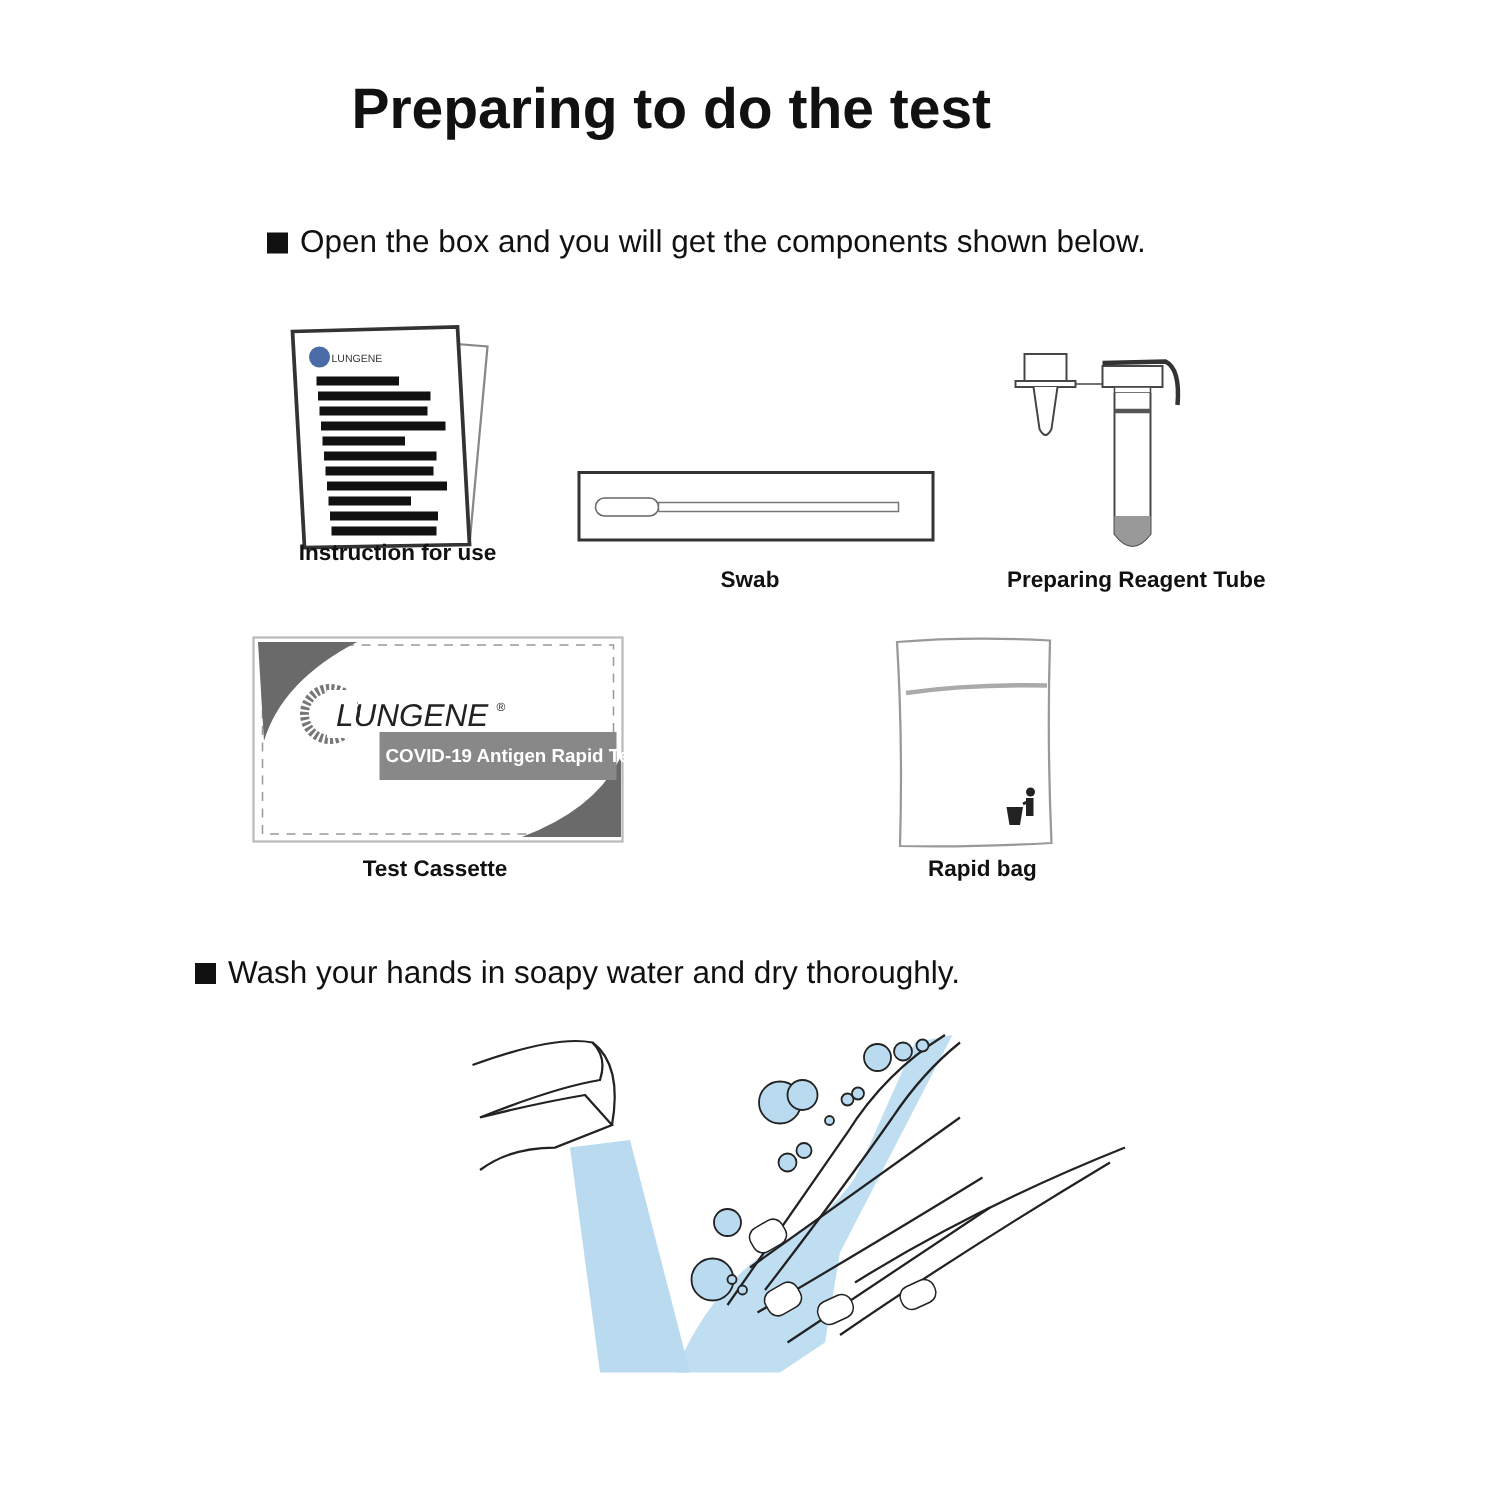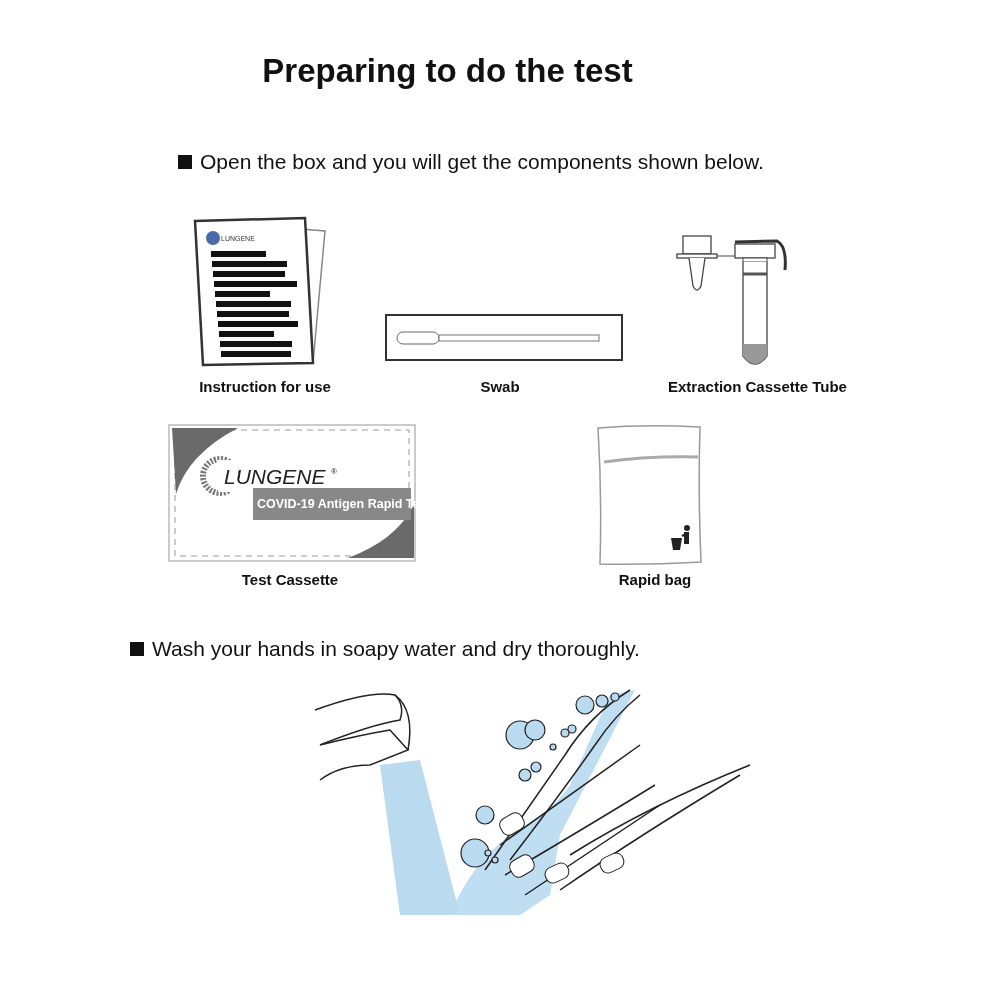--- a/index.html
+++ b/index.html
@@ -1,18 +1,18 @@
 <!DOCTYPE html>
 <html><head>
 <meta charset="utf-8">
 <style>
   html,body{margin:0;padding:0;background:#fff;}
   body{width:1000px;height:1000px;position:relative;overflow:hidden;font-family:"Liberation Sans",sans-serif;color:#111;}
   .abs{position:absolute;}
-  .title{left:0;top:52px;width:895px;text-align:center;font-size:33px;font-weight:bold;}
+  .title{left:0;top:52px;width:895px;text-align:center;font-size:38px;font-weight:bold;}
   .bullet{font-size:21px;display:flex;align-items:center;}
   .bullet .sq{width:14px;height:14px;background:#111;margin-right:8px;display:inline-block;}
   .cap{font-size:15px;font-weight:bold;text-align:center;}
   svg{position:absolute;overflow:visible;}
 </style>
 </head>
 <body>
 
 <div class="abs title">Preparing to do the test</div>
 
@@ -33,42 +33,42 @@
       <rect x="29" y="68" width="83" height="6"></rect>
     <rect x="30" y="78" width="55" height="6"></rect>
       <rect x="31" y="88" width="75" height="6"></rect>
     <rect x="32" y="98" width="72" height="6"></rect>
       <rect x="33" y="108" width="80" height="6"></rect>
     <rect x="34" y="118" width="55" height="6"></rect>
       <rect x="35" y="128" width="72" height="6"></rect>
     <rect x="36" y="138" width="70" height="6"></rect>
   </g>
 </svg>
-<div class="abs cap" style="left:170px;top:378px;width:190px">Instruction for use</div>
+<div class="abs cap" style="left:170px;top:360px;width:190px">Instruction for use</div>
 
 <svg style="left:385px;top:314px" width="240" height="48">
   <rect x="1" y="1" width="236" height="45" fill="#fff" stroke="#333" stroke-width="2"></rect>
   <rect x="12" y="18" width="42" height="12" rx="6" fill="#fff" stroke="#666"></rect>
   <rect x="54" y="21" width="160" height="6" fill="#fff" stroke="#777"></rect>
 </svg>
 <div class="abs cap" style="left:440px;top:378px;width:120px">Swab</div>
 
 <svg style="left:675px;top:234px" width="120" height="140">
   <rect x="8" y="2" width="28" height="18" fill="#fff" stroke="#444" stroke-width="1.3"></rect>
   <rect x="2" y="20" width="40" height="4" fill="#fff" stroke="#444" stroke-width="1.3"></rect>
   <path d="M14 24 L18 52 Q22 60 26 52 L30 24" fill="#fff" stroke="#444" stroke-width="1.3"></path>
   <line x1="42" y1="22" x2="60" y2="22" stroke="#444"></line>
   <rect x="60" y="10" width="40" height="14" fill="#fff" stroke="#444" stroke-width="1.3"></rect>
   <path d="M60 8 L102 7 Q112 12 110 36" fill="none" stroke="#333" stroke-width="3"></path>
   <rect x="68" y="24" width="24" height="4" fill="#fff" stroke="#444"></rect>
   <path d="M68 28 L68 122 Q80 138 92 122 L92 28" fill="#fff" stroke="#444" stroke-width="1.3"></path>
   <line x1="68" y1="40" x2="92" y2="40" stroke="#555" stroke-width="3"></line>
   <path d="M68 110 L92 110 L92 122 Q80 138 68 122 Z" fill="#999"></path>
 </svg>
-<div class="abs cap" style="left:650px;top:378px;width:215px">Extraction Cassette Tube</div>
+<div class="abs cap" style="left:650px;top:378px;width:215px">Preparing Reagent Tube</div>
 
 <svg style="left:168px;top:424px" width="250" height="140">
   <rect x="1" y="1" width="246" height="136" fill="#fff" stroke="#bbb" stroke-width="1.5"></rect>
   <rect x="7" y="6" width="234" height="126" fill="none" stroke="#999" stroke-dasharray="6 5"></rect>
   <path d="M4 4 L70 4 Q20 30 8 70 Z" fill="#6a6a6a"></path>
   <path d="M246 80 L246 134 L180 134 Q230 115 246 80 Z" fill="#6a6a6a"></path>
   <circle cx="52" cy="52" r="17" fill="none" stroke="#777" stroke-width="6" stroke-dasharray="2 1.5"></circle>
   <rect x="50" y="36" width="20" height="32" fill="#fff"></rect>
   <text x="56" y="60" font-size="21" font-style="italic" fill="#222" font-family="Liberation Sans, sans-serif">LUNGENE</text>
   <text x="163" y="50" font-size="8" fill="#222" font-family="Liberation Sans, sans-serif">®</text>

